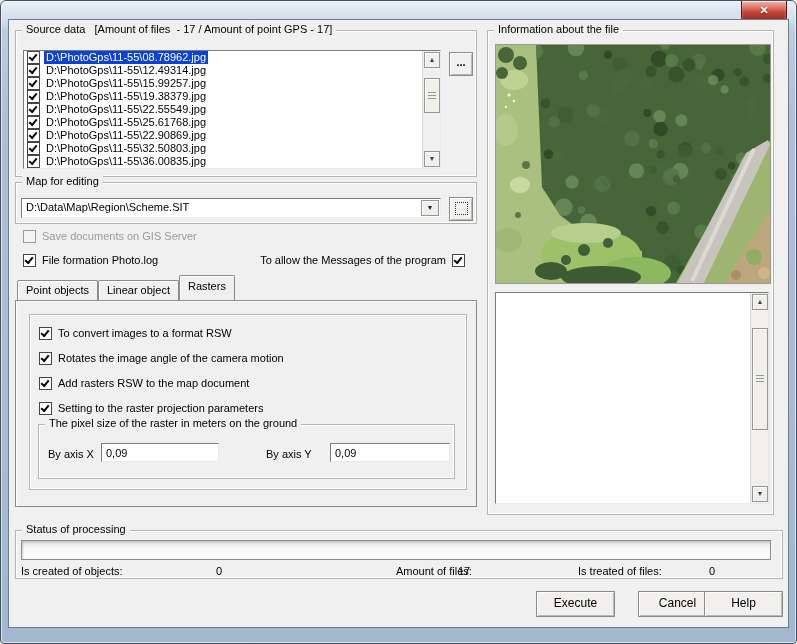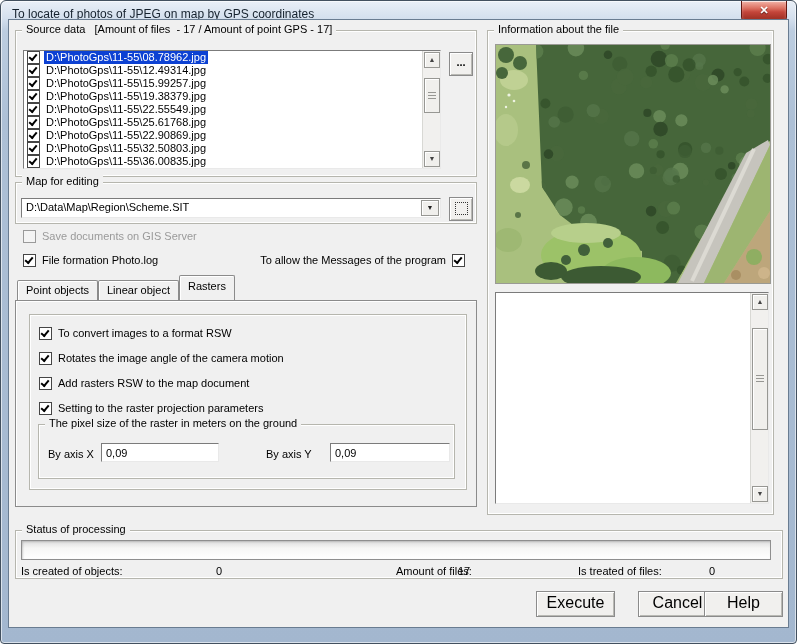--- a/index.html
+++ b/index.html
@@ -38,21 +38,21 @@
     box-shadow:inset 1px 1px 0 #fff;font-size:7px;line-height:13px;text-align:center;color:#444;}
   .sb .sbtn.up{top:1px;}
   .sb .sbtn.down{bottom:1px;}
   .sb .thumb{position:absolute;left:1px;width:14px;background:#f0efec;border:1px solid #979793;box-shadow:inset 1px 1px 0 #fff;}
   .sb .thumb::after{content:"";position:absolute;left:3px;right:3px;top:50%;height:8px;margin-top:-4px;
     background:repeating-linear-gradient(180deg,#979793 0 1px,transparent 1px 3px);}
   
   .btn{background:#f1f0ee;border:1px solid #8b8b8b;box-shadow:inset 1px 1px 0 #fff,inset -1px -1px 0 #b9b9b4;
     text-align:center;cursor:pointer;position:absolute;}
   .btn.small{width:22px;height:22px;line-height:18px;font-weight:bold;}
-  .btn.action{width:77px;height:24px;line-height:22px;font-size:16px;}
+  .btn.action{width:77px;height:24px;line-height:22px;font-size:12px;}
   .dotted-ico{display:inline-block;width:11px;height:11px;border:1px dotted #333;margin-top:4px;}
   
   .combo{position:absolute;left:12px;top:178px;width:418px;height:18px;background:#fff;border:1px solid;border-color:#7b7b7b #e9e9e9 #e9e9e9 #7b7b7b;}
   .combo-text{position:absolute;left:4px;top:2px;white-space:pre;}
   .combo-btn{position:absolute;right:1px;top:1px;width:16px;height:14px;background:#f0efec;border:1px solid #979793;
     box-shadow:inset 1px 1px 0 #fff;font-size:7px;text-align:center;line-height:13px;color:#222;cursor:pointer;}
   
   .tabs{position:absolute;left:8px;top:257px;height:23px;display:flex;align-items:flex-end;z-index:3;}
   .tab{height:19px;line-height:18px;padding:0 8px;background:#f0f0f0;border:1px solid #8b8b8b;border-bottom:none;
     border-radius:2px 2px 0 0;box-shadow:inset 1px 1px 0 #fff;margin-right:0;cursor:pointer;}
@@ -74,21 +74,20 @@
   .progress{position:absolute;left:12px;top:520px;width:748px;height:18px;border:1px solid #8e8e8e;
     background:linear-gradient(180deg,#dedede 0,#f6f6f5 40%,#fff 100%);box-shadow:inset 1px 1px 2px rgba(0,0,0,.18);}
   .progress-fill{height:100%;width:0;background:#33aa33;}
   .stext{position:absolute;top:545px;white-space:pre;}
 </style>
 </head>
 <body>
 
 <div class="window">
   <div class="titlebar">
-    <span class="title-text">To locate of photos of JPEG on map by GPS coordinates</span>
     <div class="close-btn">
       <span>✕</span>
     </div>
   </div>
 
   <div class="client">
 
     <div class="group" style="left:6px;top:10px;width:460px;height:145px;">
       <span class="glabel">Source data   [Amount of files  - 17 / Amount of point GPS - 17]</span>
     </div>

